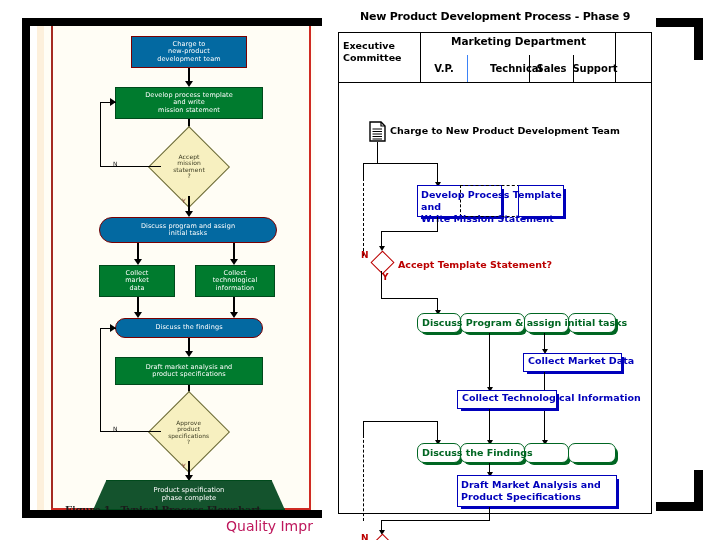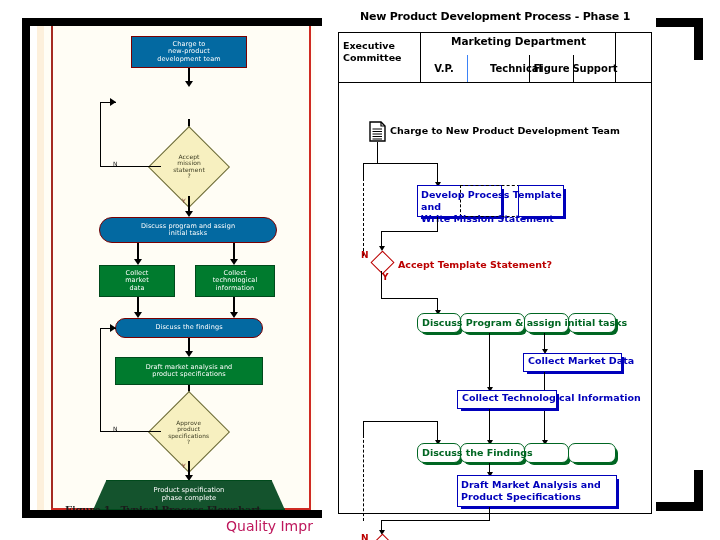--- a/index.html
+++ b/index.html
@@ -127,20 +127,23 @@
     <div id="left-red-bottom"></div>
 
     <div id="fc">
 
       <div class="node red" style="left:78px;top:8px;width:116px;height:32px;font-size:6.5px;">
         <span>Charge to<br>new-product<br>development team</span>
       </div>
       <div class="fline" style="left:135px;top:40px;width:1.5px;height:15px;"></div>
       <div class="arrow" style="left:132px;top:53px;"></div>
 
+      <div class="node green" style="left:62px;top:59px;width:148px;height:32px;font-size:6.5px;">
+        <span>Develop process template<br>and write<br>mission statement</span>
+      </div>
       <div class="fline" style="left:135px;top:91px;width:1.5px;height:15px;"></div>
       <div class="arrow" style="left:132px;top:104px;"></div>
 
       <div class="node diamond" style="left:107px;top:110px;width:58px;height:58px;font-size:6px;">
         <span>Accept<br>mission<br>statement<br>?</span>
       </div>
 
       <div class="fline" style="left:47px;top:138px;width:61px;height:1.2px;"></div>
       <div class="fline" style="left:47px;top:74px;width:1.2px;height:65px;"></div>
       <div class="fline" style="left:47px;top:74px;width:16px;height:1.2px;"></div>
@@ -204,33 +207,33 @@
       </div>
     </div>
 
     <div id="fig-caption">Figure 1—Typical Process Flowchart</div>
   </div>
 
   <div id="slide-footer-text">Quality Impr</div>
 
   <div id="swim">
 
-    <div id="swim-title">New Product Development Process - Phase 1</div>
+    <div id="swim-title">New Product Development Process - Phase 9</div>
 
     <div id="swim-box">
 
       <div id="swim-header">
         <div id="hdr-exec">
           Executive<br>Committee
         </div>
         <div id="hdr-mkt-wrap">
           <div id="hdr-mkt-title">Marketing Department</div>
           <div class="hdr-sub" id="hdr-vp">V.P.</div>
           <div class="hdr-sub" id="hdr-tech">Technical</div>
-          <div class="hdr-sub" id="hdr-sales">Figure</div>
+          <div class="hdr-sub" id="hdr-sales">Sales</div>
           <div class="hdr-sub" id="hdr-sup">Support</div>
         </div>
         <div id="hdr-right-col"></div>
       </div>
 
       <div id="swim-body">
 
         <svg id="doc-icon" viewBox="0 0 17 21">
           <polygon points="1,1 12,1 16,5 16,20 1,20" fill="#fff" stroke="#000" stroke-width="1.4"></polygon>
           <polyline points="12,1 12,5 16,5" fill="none" stroke="#000" stroke-width="1.2"></polyline>

